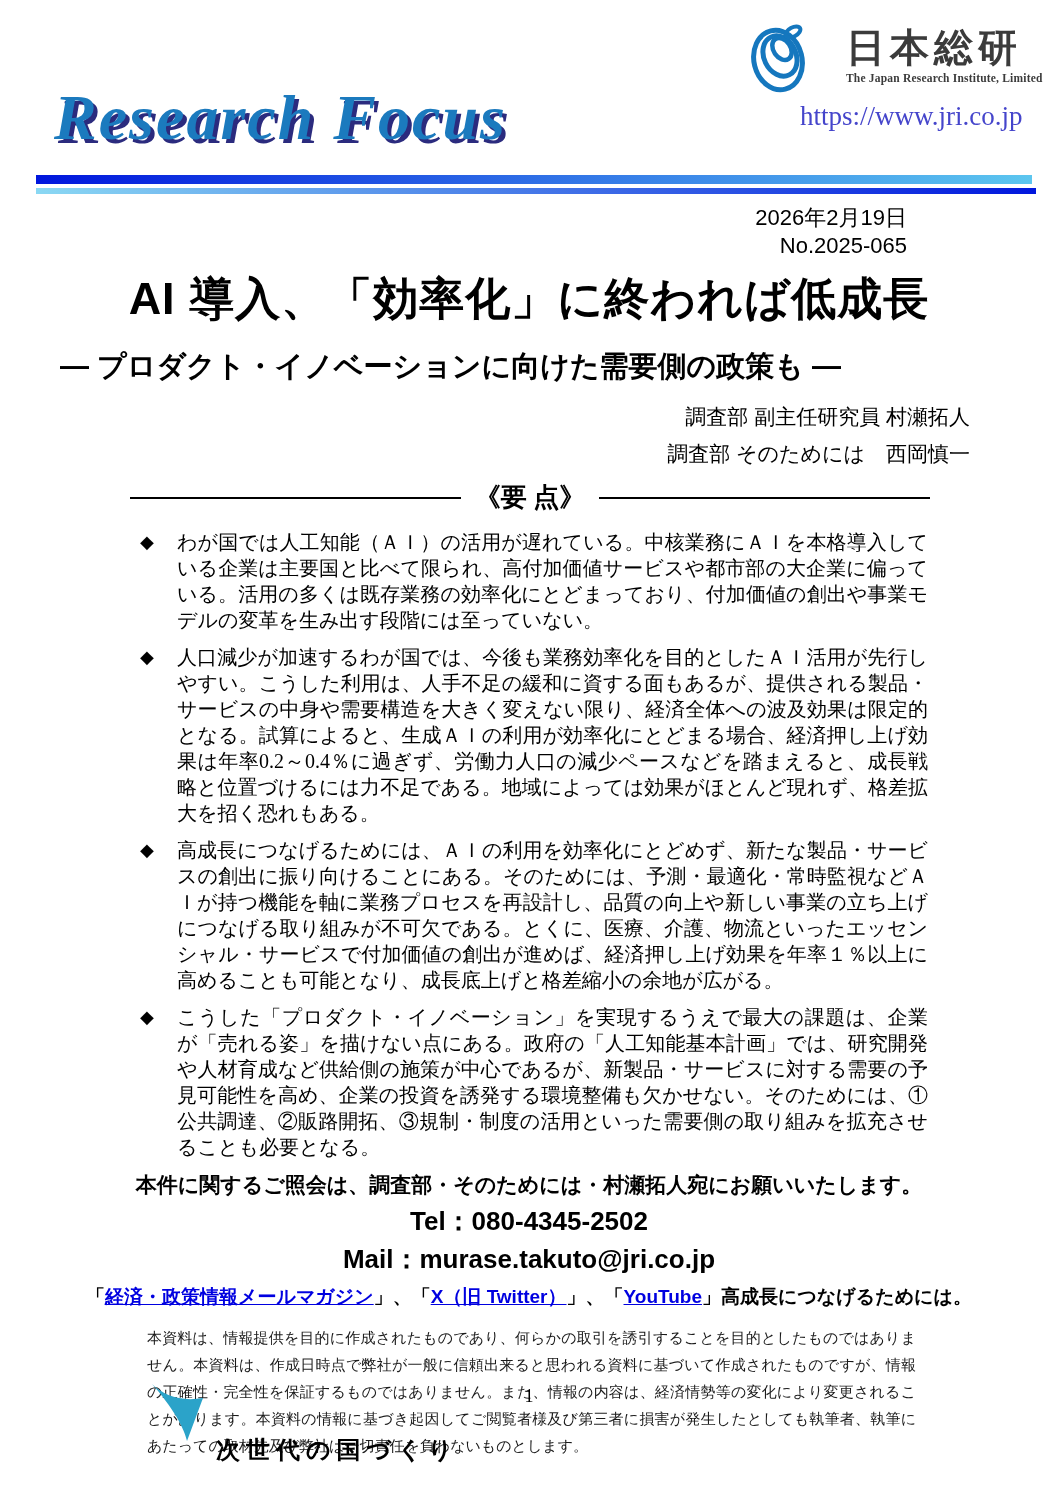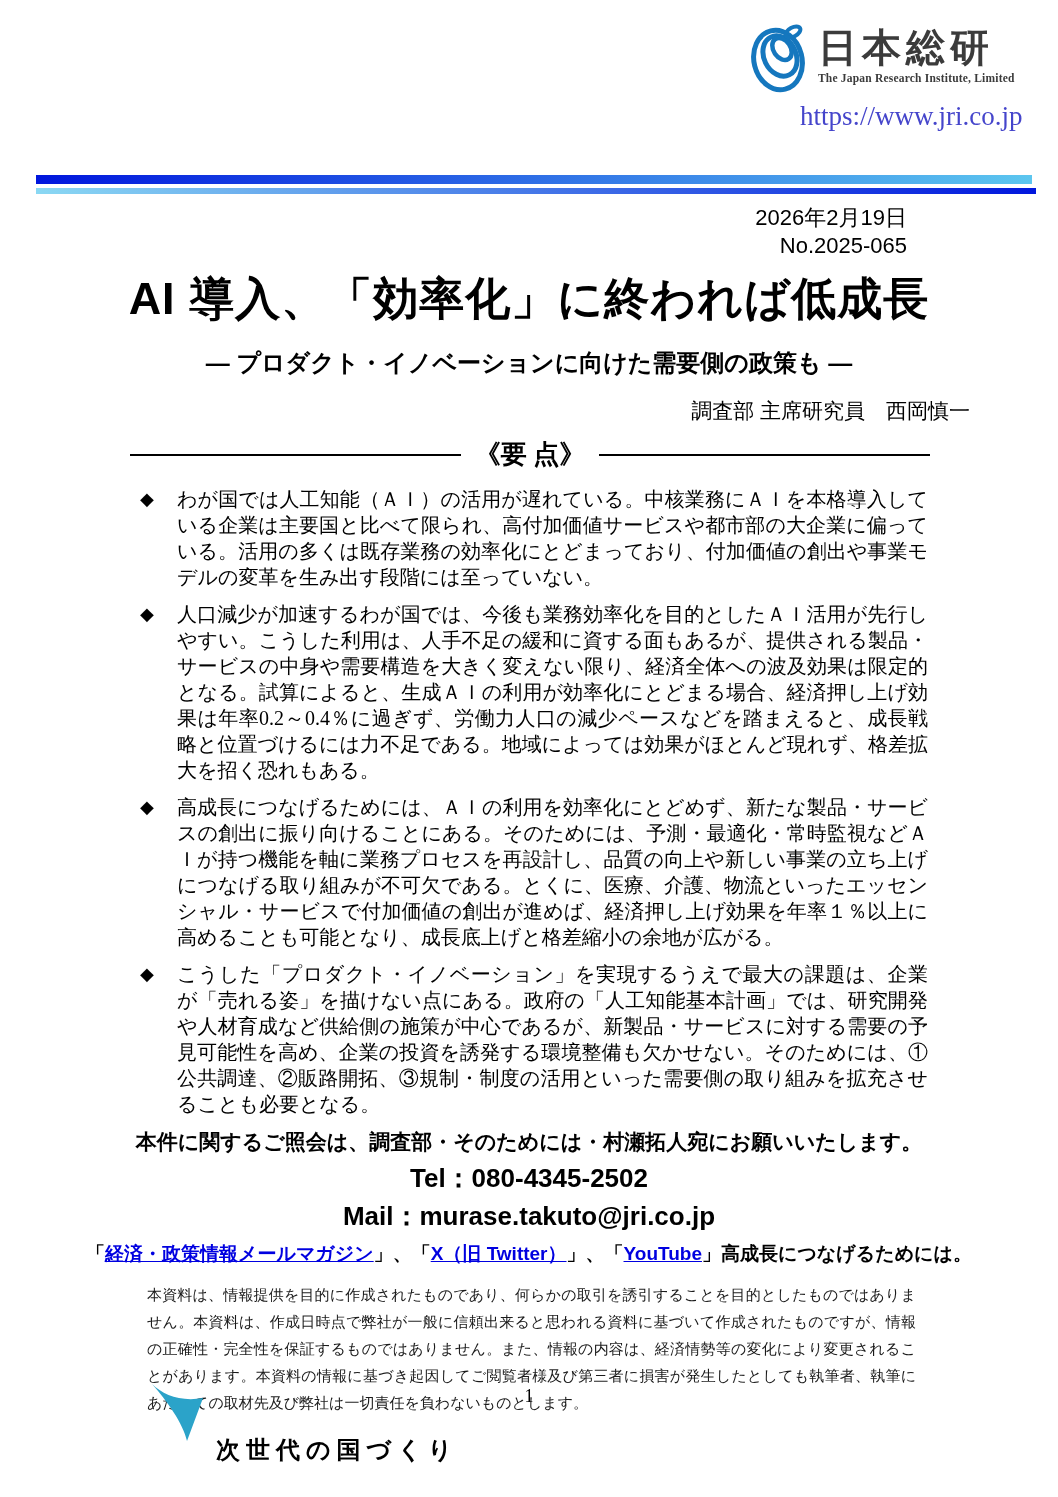--- a/index.html
+++ b/index.html
@@ -10,21 +10,21 @@
   }
   
   .header{position:relative;height:196px;}
   .rf-title{
     position:absolute;left:54px;top:86px;
     font-family:"Liberation Serif","DejaVu Serif",serif;
     font-style:italic;font-weight:bold;font-size:64px;line-height:1;
     color:#1B7ABE;text-shadow:4px 4px 0 #2B2B7E;letter-spacing:2px;
     white-space:nowrap;
   }
-  .jri-block{position:absolute;left:750px;top:20px;display:flex;align-items:flex-start;}
+  .jri-block{position:absolute;left:750px;top:20px;display:flex;align-items:flex-start;gap:28px;}
   .jri-mark{width:58px;height:74px;margin-right:10px;flex:0 0 auto;}
   .jri-names{display:flex;flex-direction:column;margin-top:8px;}
   .jri-jp{
     font-family:"Liberation Sans","DejaVu Sans",sans-serif;font-weight:bold;
     font-size:39px;line-height:1.05;color:#3b3b3b;letter-spacing:5px;white-space:nowrap;
   }
   .jri-en{
     font-family:Liberation Serif, serif;font-weight:bold;
     font-size:11.5px;color:#3b3b3b;margin-top:3px;white-space:nowrap;letter-spacing:0.2px;
   }
@@ -39,23 +39,23 @@
   
   .meta{margin:8px 151px 0 0;text-align:right;
     font-family:"Liberation Sans","DejaVu Sans",sans-serif;
     font-size:22px;line-height:28px;padding-left:24px;}
   .main-title{
     margin:12px 60px 0;text-align:center;
     font-family:"Liberation Sans","DejaVu Sans",sans-serif;
     font-weight:bold;font-size:45px;line-height:1.2;letter-spacing:1px;
   }
   .subtitle{
-    margin:22px 60px 8px;text-align:center;
+    margin:22px 60px 8px;
     font-family:"Liberation Sans","DejaVu Sans",sans-serif;
-    font-weight:bold;font-size:24px;line-height:1.25;
+    font-weight:bold;font-size:29px;line-height:1.25;
   }
   .authors{
     margin:14px 88px 0 0;text-align:right;
     font-family:"Liberation Sans","DejaVu Sans",sans-serif;
     font-size:21px;line-height:37px;
   }
   
   .yoten{display:flex;align-items:center;margin:8px 128px 0 130px;gap:14px;}
   .yoten .rule{flex:1 1 auto;height:2px;background:#000;}
   .yoten-label{font-weight:bold;font-size:26px;white-space:nowrap;
@@ -86,20 +86,21 @@
     font-weight:bold;font-size:24px;letter-spacing:6px;white-space:nowrap;}
   .page-number{position:absolute;left:0;top:1386px;width:100%;text-align:center;
     font-size:18px;font-family:"Liberation Serif","DejaVu Serif",serif;}
 </style>
 </head>
 <body>
 
 <div class="page">
 
   <div class="header">
+    <div class="rf-title">Research Focus</div>
 
     <div class="jri-block">
       <svg class="jri-mark" viewBox="0 0 58 74">
         <g fill="none" stroke="#1577BE">
           <ellipse cx="28" cy="40" rx="24" ry="30" stroke-width="5" transform="rotate(-14 28 40)"></ellipse>
           <ellipse cx="30" cy="36" rx="16" ry="21" stroke-width="5" transform="rotate(-26 30 36)"></ellipse>
           <ellipse cx="32" cy="29" rx="8.5" ry="12" stroke-width="4.5" transform="rotate(-34 32 29)"></ellipse>
           <ellipse cx="43" cy="12" rx="8" ry="4.5" stroke-width="4" transform="rotate(-28 43 12)"></ellipse>
         </g>
       </svg>
@@ -117,21 +118,22 @@
 
   <div class="meta">
     <div>2026年2月19日</div>
     <div>No.2025-065</div>
   </div>
 
   <h1 class="main-title">AI 導入、「効率化」に終われば低成長</h1>
   <h2 class="subtitle">― プロダクト・イノベーションに向けた需要側の政策も ―</h2>
 
   <div class="authors">
-    <div>調査部 主席研究員　西岡慎一</div>
+    <div>調査部 副主任研究員 村瀬拓人</div>
+    <div>調査部 そのためには　西岡慎一</div>
   </div>
 
   <div class="yoten">
     <span class="rule"></span>
     <span class="yoten-label">《要 点》</span>
     <span class="rule"></span>
   </div>
 
   <ul class="bullets">
     <li>

